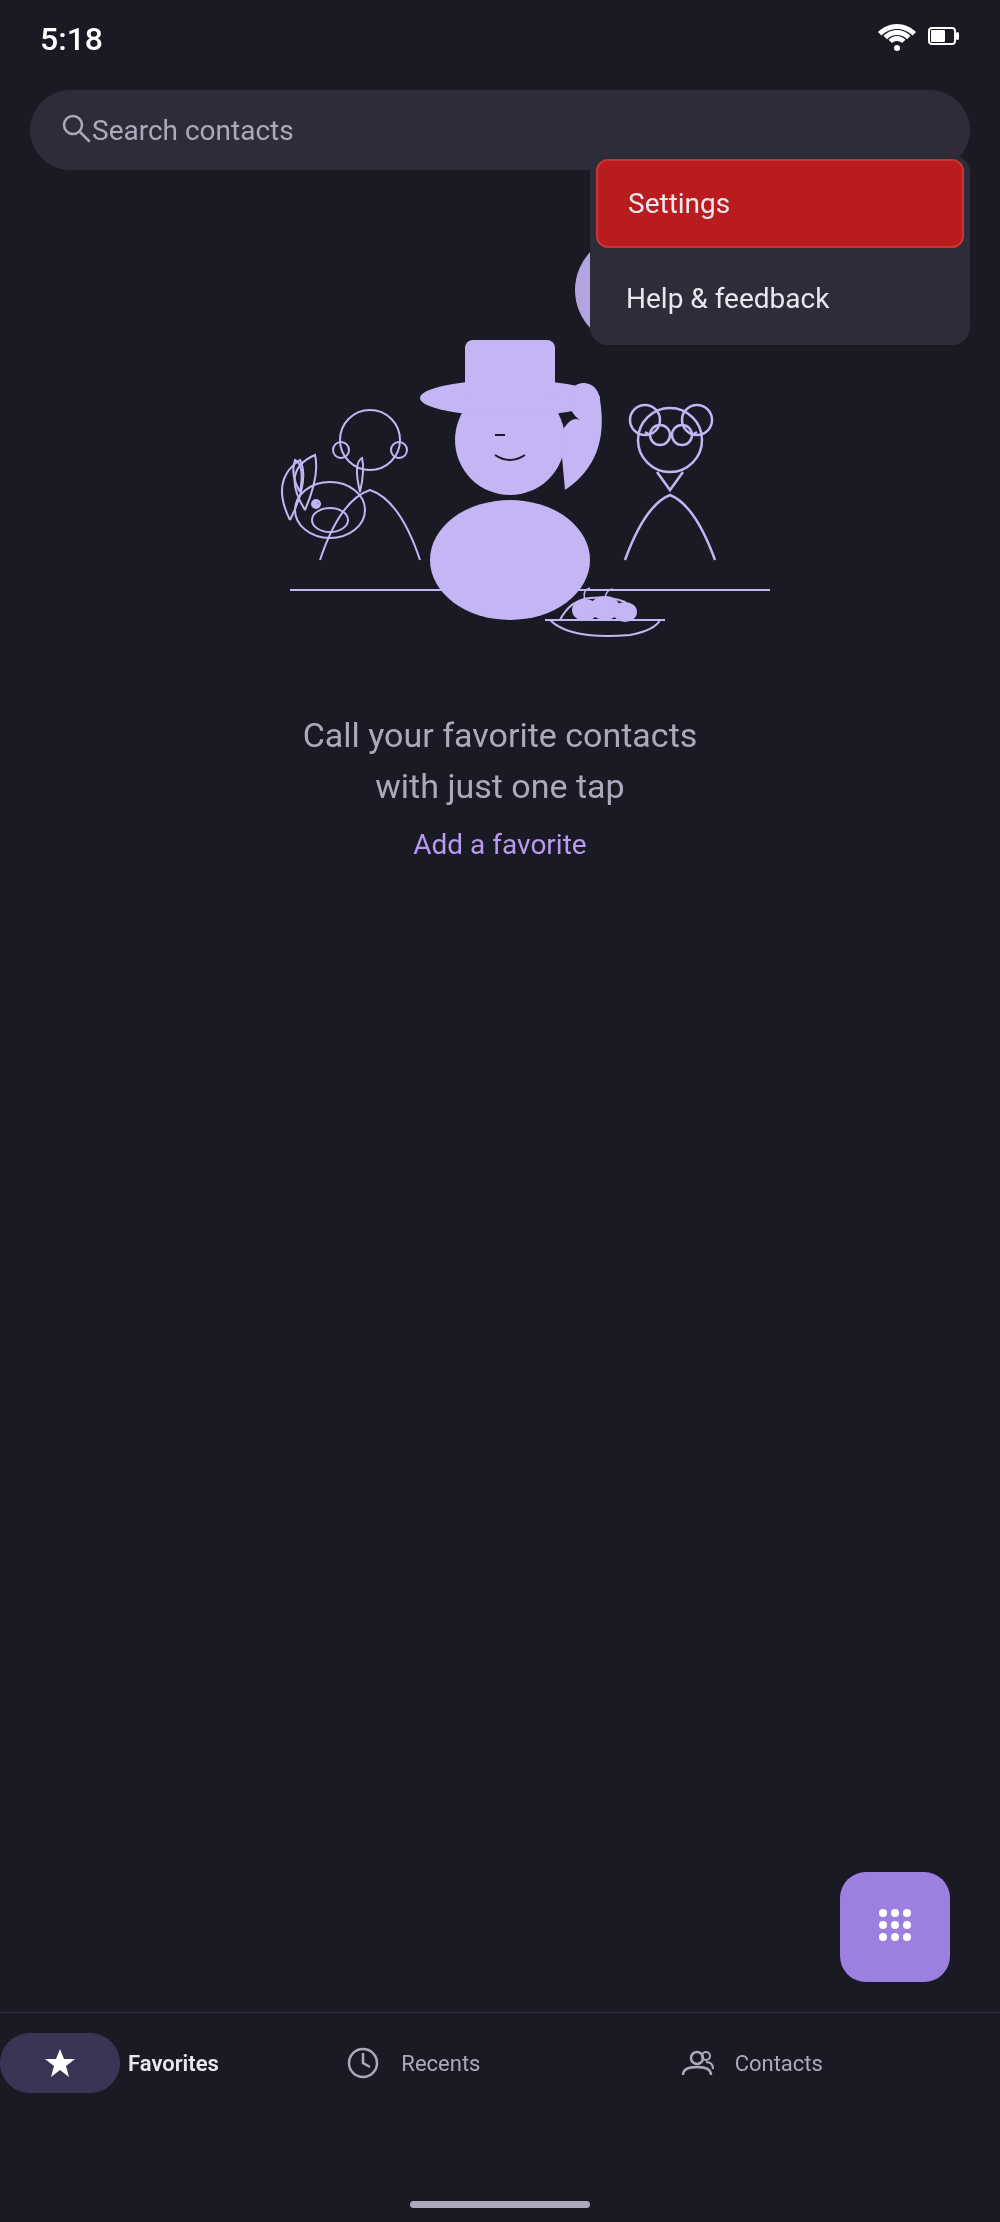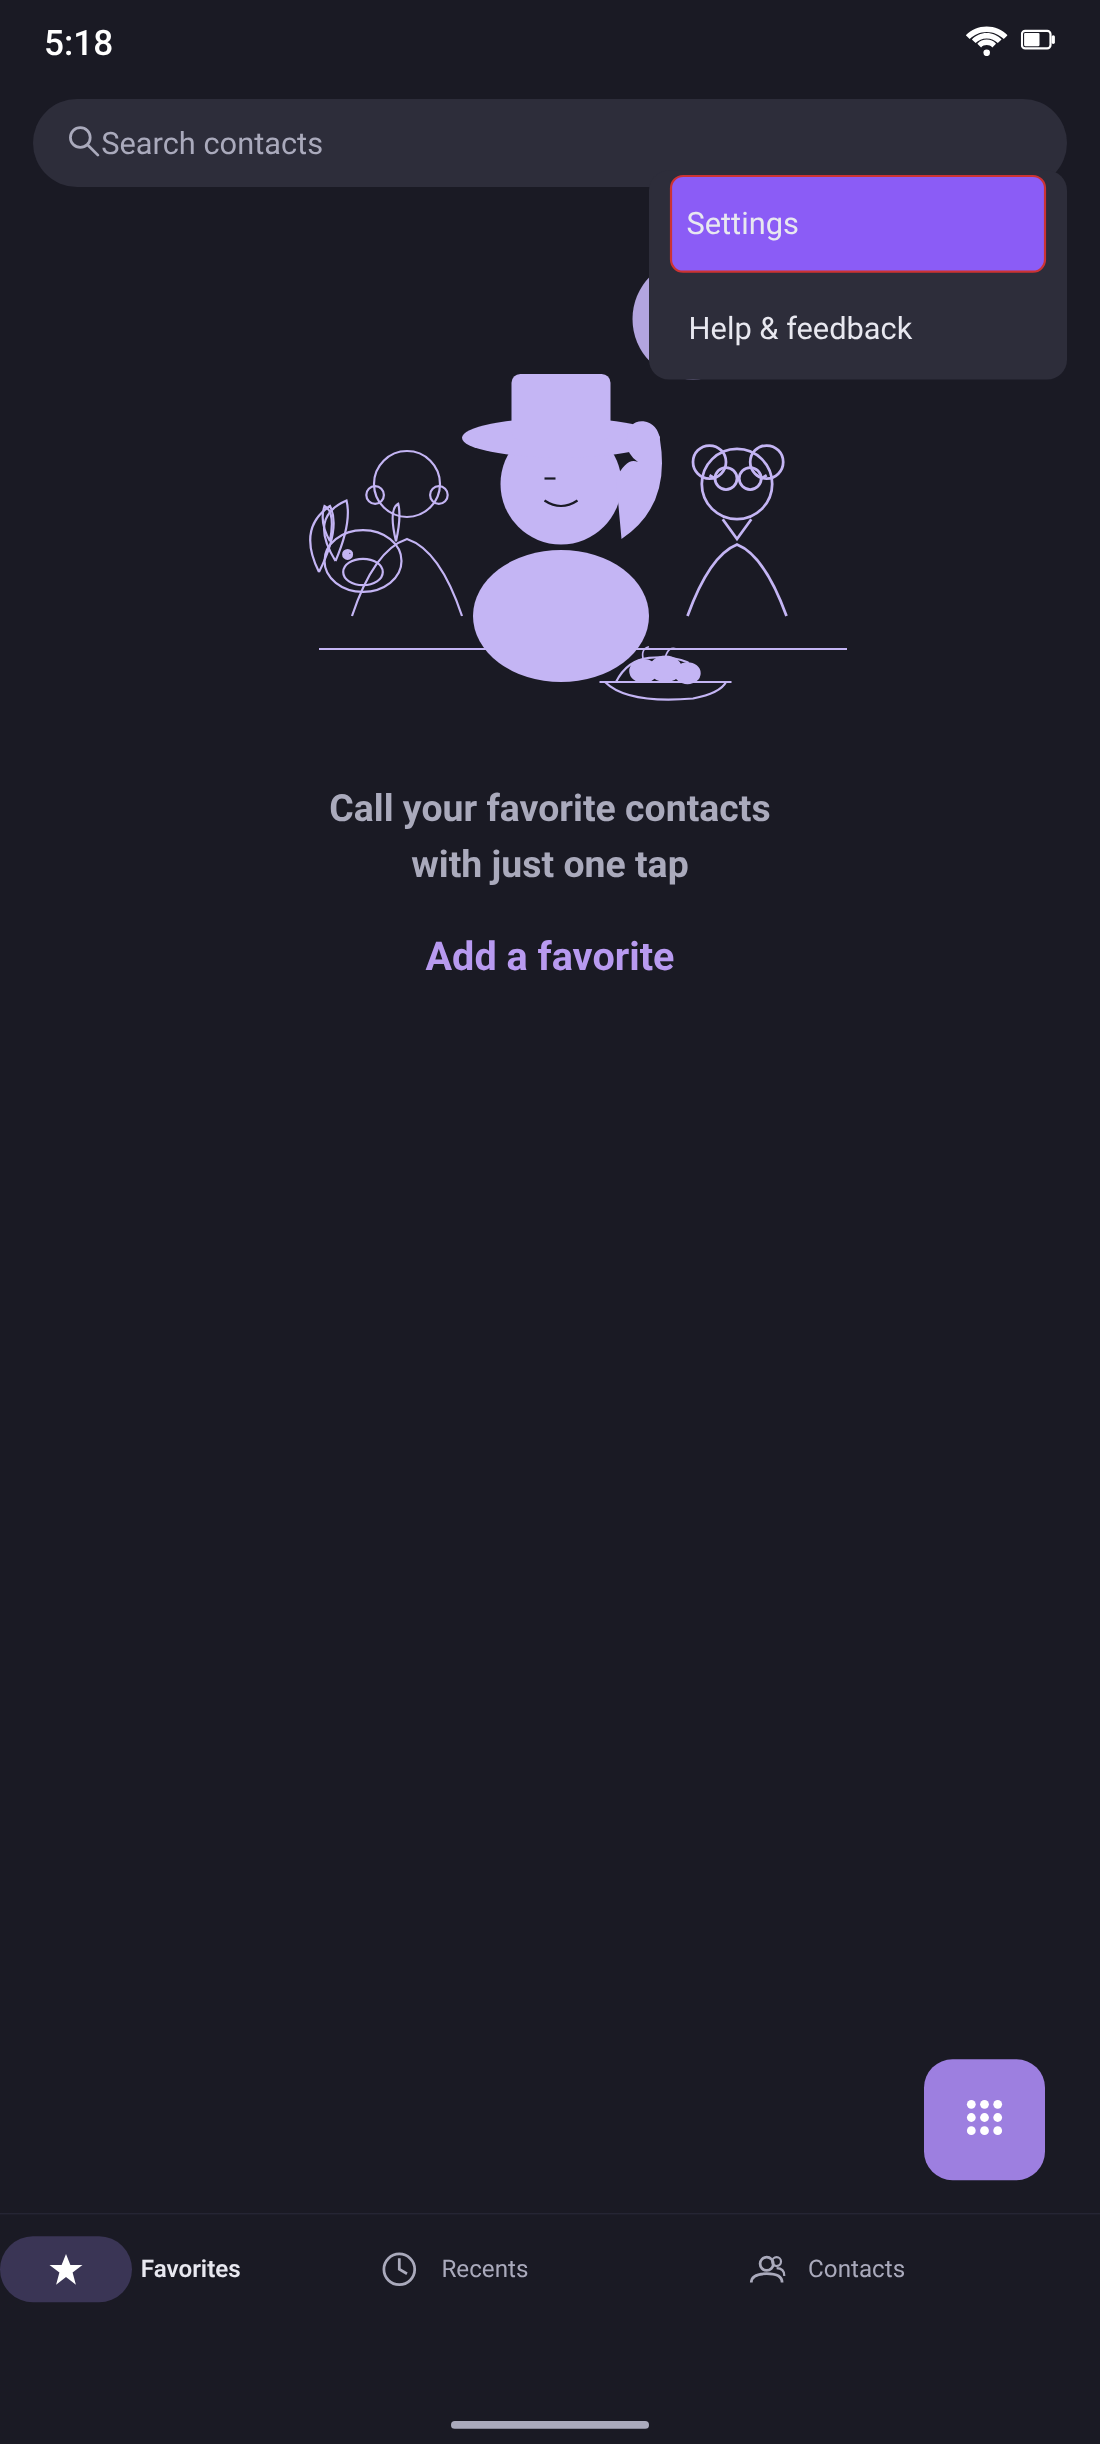--- a/index.html
+++ b/index.html
@@ -66,25 +66,25 @@
     }
 
     .dropdown-item {
       padding: 30px 36px;
       font-size: 28px;
       color: #e8e8f0;
       cursor: pointer;
     }
 
     .dropdown-item.selected {
-      background-color: #8b5cf6;
+      background-color: #b91c1c;
       border: 2.5px solid #cc3333;
       border-radius: 12px;
-      margin: 4px 19px;
-      padding: 26px 13px;
+      margin: 4px 6px;
+      padding: 26px 30px;
     }
 
     
     .illustration-area {
       display: flex;
       justify-content: center;
       align-items: center;
       margin-top: 40px;
       height: 440px;
     }
@@ -98,29 +98,29 @@
     .empty-state {
       text-align: center;
       margin-top: 60px;
       padding: 0 60px;
     }
 
     .empty-state-title {
       font-size: 34px;
       color: #aaaabc;
       line-height: 1.5;
-      font-weight: 700;
+      font-weight: 400;
     }
 
     .add-favorite-btn {
       display: inline-block;
-      margin-top: 37px;
-      font-size: 36px;
+      margin-top: 16px;
+      font-size: 28px;
       color: #b89af0;
-      font-weight: 700;
+      font-weight: 400;
       cursor: pointer;
       text-decoration: none;
     }
 
     
     .fab-dial {
       position: absolute;
       bottom: 240px;
       right: 50px;
       width: 110px;

